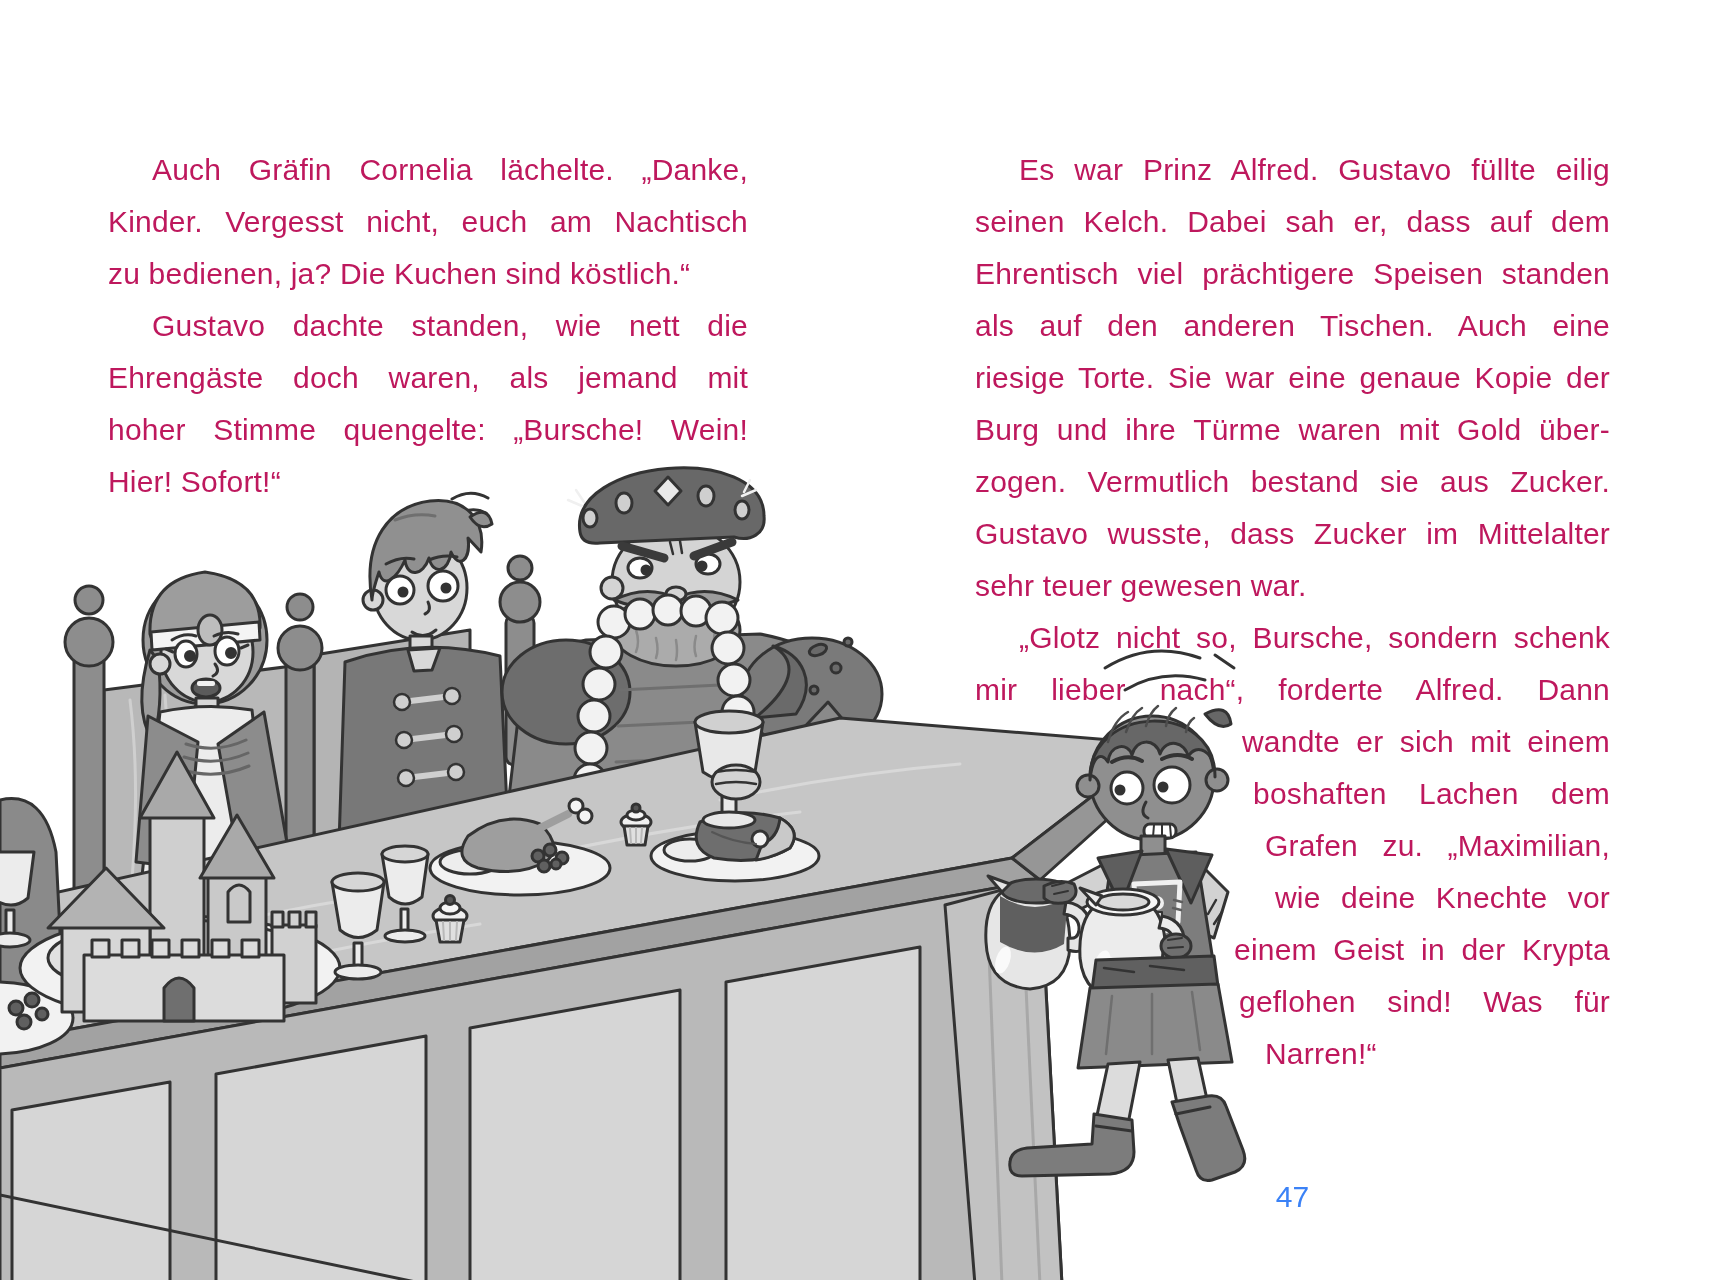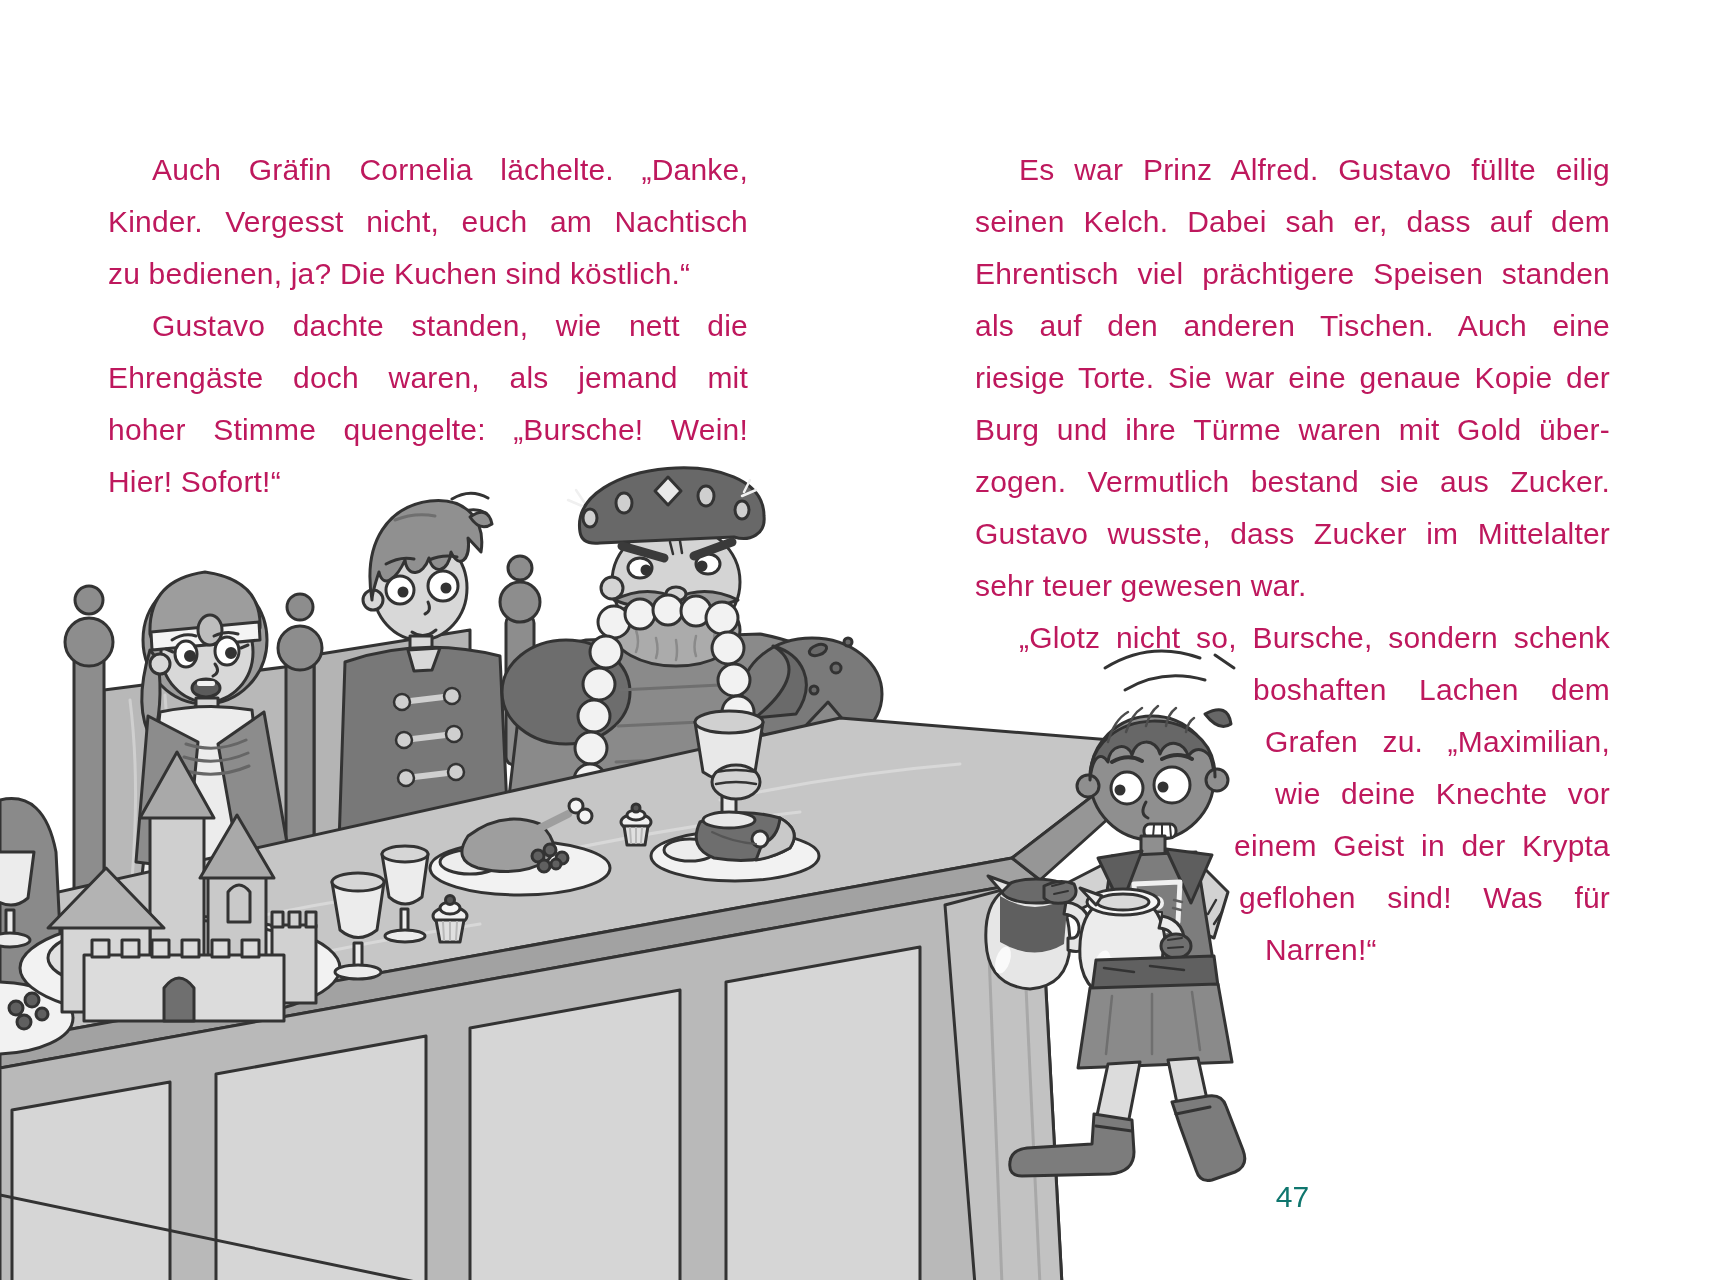--- a/index.html
+++ b/index.html
@@ -10,21 +10,21 @@
   #left-col{left:108px;width:640px;}
   #right-col{left:975px;width:635px;}
   .ln{height:52px;white-space:nowrap;}
   .j{white-space:normal;text-align:justify;text-align-last:justify;}
   .ind{text-indent:44px;}
   
   .m11{margin-left:267px;} .m12{margin-left:278px;} .m13{margin-left:290px;}
   .m14{margin-left:308px;} .m15{margin-left:300px;} .m16{margin-left:259px;}
   .m17{margin-left:264px;} .m18{margin-left:290px;}
   #page-number{position:absolute;left:975px;top:1180px;width:635px;
-       text-align:center;font-size:30px;color:#0f766e;}
+       text-align:center;font-size:30px;color:#3b82f6;}
   #illustration{position:absolute;left:0;top:440px;width:1250px;height:845px;}
 </style>
 </head>
 <body>
 
 <div id="left-col" class="col">
   <div class="ln j ind">Auch Gräfin Cornelia lächelte. „Danke,</div>
   <div class="ln j">Kinder. Vergesst nicht, euch am Nachtisch</div>
   <div class="ln">zu bedienen, ja? Die Kuchen sind köstlich.“</div>
   <div class="ln j ind">Gustavo dachte standen, wie nett die</div>
@@ -37,20 +37,22 @@
   <div class="ln j ind">Es war Prinz Alfred. Gustavo füllte eilig</div>
   <div class="ln j">seinen Kelch. Dabei sah er, dass auf dem</div>
   <div class="ln j">Ehrentisch viel prächtigere Speisen standen</div>
   <div class="ln j">als auf den anderen Tischen. Auch eine</div>
   <div class="ln j">riesige Torte. Sie war eine genaue Kopie der</div>
   <div class="ln j">Burg und ihre Türme waren mit Gold über-</div>
   <div class="ln j">zogen. Vermutlich bestand sie aus Zucker.</div>
   <div class="ln j">Gustavo wusste, dass Zucker im Mittelalter</div>
   <div class="ln">sehr teuer gewesen war.</div>
   <div class="ln j ind">„Glotz nicht so, Bursche, sondern schenk</div>
+  <div class="ln j">mir lieber nach“, forderte Alfred. Dann</div>
+  <div class="ln j m11">wandte er sich mit einem</div>
   <div class="ln j m12">boshaften Lachen dem</div>
   <div class="ln j m13">Grafen zu. „Maximilian,</div>
   <div class="ln j m15">wie deine Knechte vor</div>
   <div class="ln j m16">einem Geist in der Krypta</div>
   <div class="ln j m17">geflohen sind! Was für</div>
   <div class="ln m18">Narren!“</div>
 </div>
 
 <div id="page-number">47</div>
 

